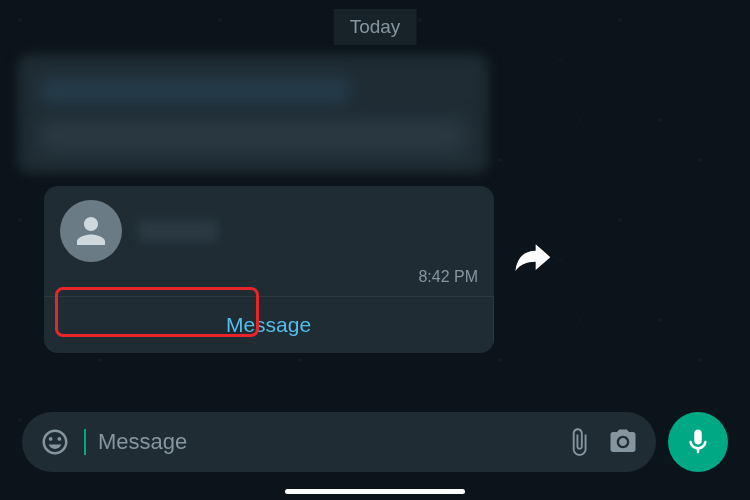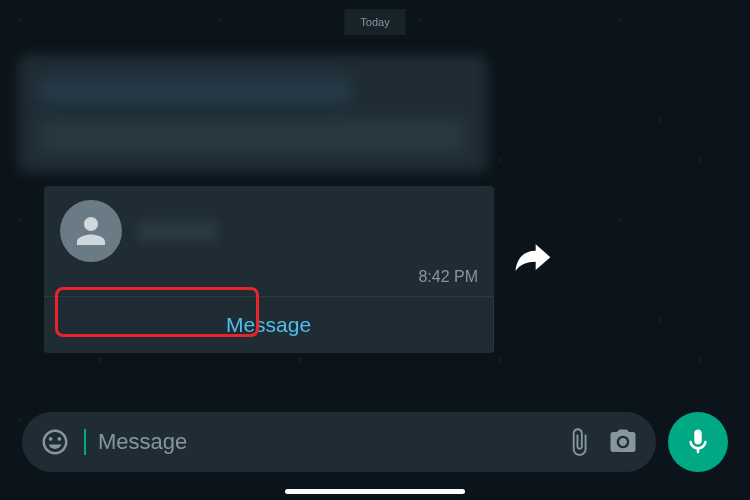--- a/index.html
+++ b/index.html
@@ -23,21 +23,21 @@
         radial-gradient(circle at 30% 60%, #888 2px, transparent 2px);
       background-size: 200px 200px;
     }
     .date-pill {
       position: absolute;
       top: 9px;
       left: 50%;
       transform: translateX(-50%);
       background: #182229;
       color: #8696a0;
-      font-size: 11px;
+      font-size: 19px;
       padding: 7px 16px;
       border-radius: 0;
     }
     .blurred-msg {
       position: absolute;
       left: 18px;
       top: 55px;
       width: 470px;
       height: 118px;
       background: #1f2c34;
@@ -63,21 +63,21 @@
       background: #2a3942;
       border-radius: 6px;
       filter: blur(9px);
     }
     .contact-card {
       position: absolute;
       left: 44px;
       top: 186px;
       width: 450px;
       background: #1f2c34;
-      border-radius: 4px;
+      border-radius: 14px;
       overflow: hidden;
     }
     .contact-top {
       display: flex;
       align-items: center;
       padding: 14px 16px 6px 16px;
       position: relative;
     }
     .avatar {
       width: 62px;

